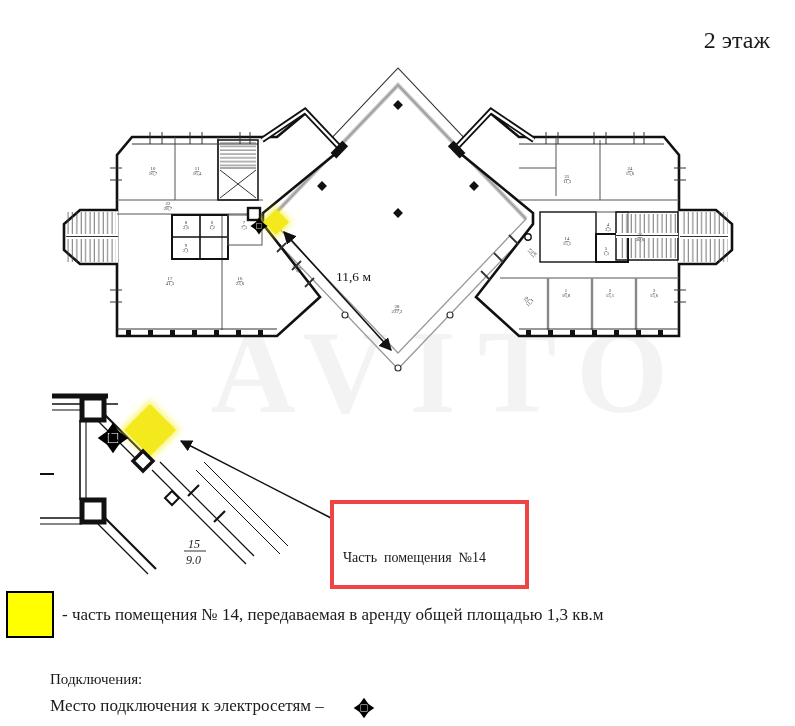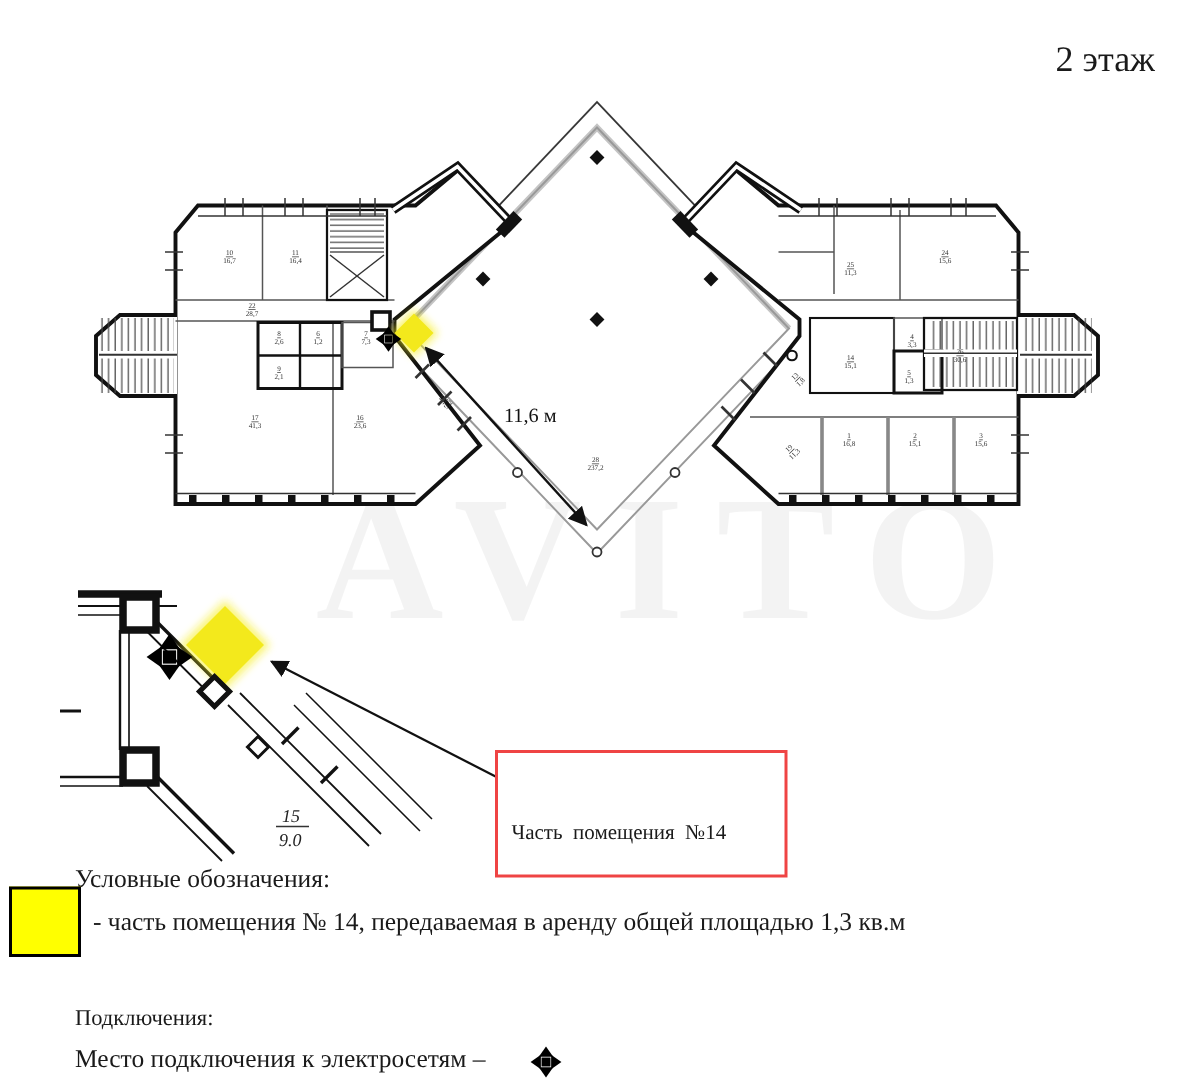--- a/index.html
+++ b/index.html
@@ -4,21 +4,21 @@
 <style>
   html,body{margin:0;padding:0;background:#fff;}
   .page{position:relative;width:795px;height:726px;background:#fff;overflow:hidden;
         font-family:"Liberation Serif",serif;color:#1a1a1a;}
   .floor-title{position:absolute;top:27px;right:25px;font-size:24px;}
   .watermark{position:absolute;left:130px;top:305px;width:560px;font-size:118px;
              letter-spacing:22px;color:#000;opacity:0.045;font-weight:bold;user-select:none;text-align:right;}
   svg text{font-family:"Liberation Serif",serif;}
   .plan-svg{position:absolute;left:0;top:0;}
   .callout-box{position:absolute;left:330px;top:500px;width:176px;height:74px;
-               border:2px solid #ef4444;background:#fff;padding:7px 6px 0 9px;
+               border:4px solid #ef4444;background:#fff;padding:7px 6px 0 9px;
                font-size:14px;line-height:1.35;white-space:pre;}
   .callout-box sup{font-size:9px;}
   .legend-heading{position:absolute;left:50px;top:576px;font-size:17px;}
   .legend-row{position:absolute;left:6px;top:591px;display:flex;align-items:center;}
   .legend-swatch{width:44px;height:43px;background:#ffff00;border:2px solid #000;flex:0 0 auto;}
   .legend-text{margin-left:8px;font-size:17px;white-space:nowrap;}
   .connections-heading{position:absolute;left:50px;top:671px;font-size:15px;}
   .connection-line{position:absolute;left:50px;top:696px;display:flex;align-items:flex-start;font-size:17px;}
   .cross-glyph{margin-left:28px;}
 </style>
@@ -261,21 +261,20 @@
       <text x="186" y="564" font-size="12" font-style="italic" fill="#222">9.0</text>
 
       <line x1="331" y1="518" x2="181" y2="441" stroke="#111" stroke-width="1.5" marker-end="url(#arrH)"></line>
     </g>
   </svg>
 
   <div class="callout-box">
     <div>Часть  помещения  №14</div>
   </div>
 
-  <div class="legend-heading">Условные обозначения:</div>
   <div class="legend-row">
     <div class="legend-swatch"></div>
     <div class="legend-text">- часть помещения № 14, передаваемая в аренду общей площадью 1,3 кв.м</div>
   </div>
 
   <div class="connections-heading">Подключения:</div>
   <div class="connection-line">
     <span>Место подключения к электросетям –</span>
     <svg class="cross-glyph" width="24" height="24" viewBox="-10.5 -10.5 21 21">
         <use href="#crossSym"></use>

